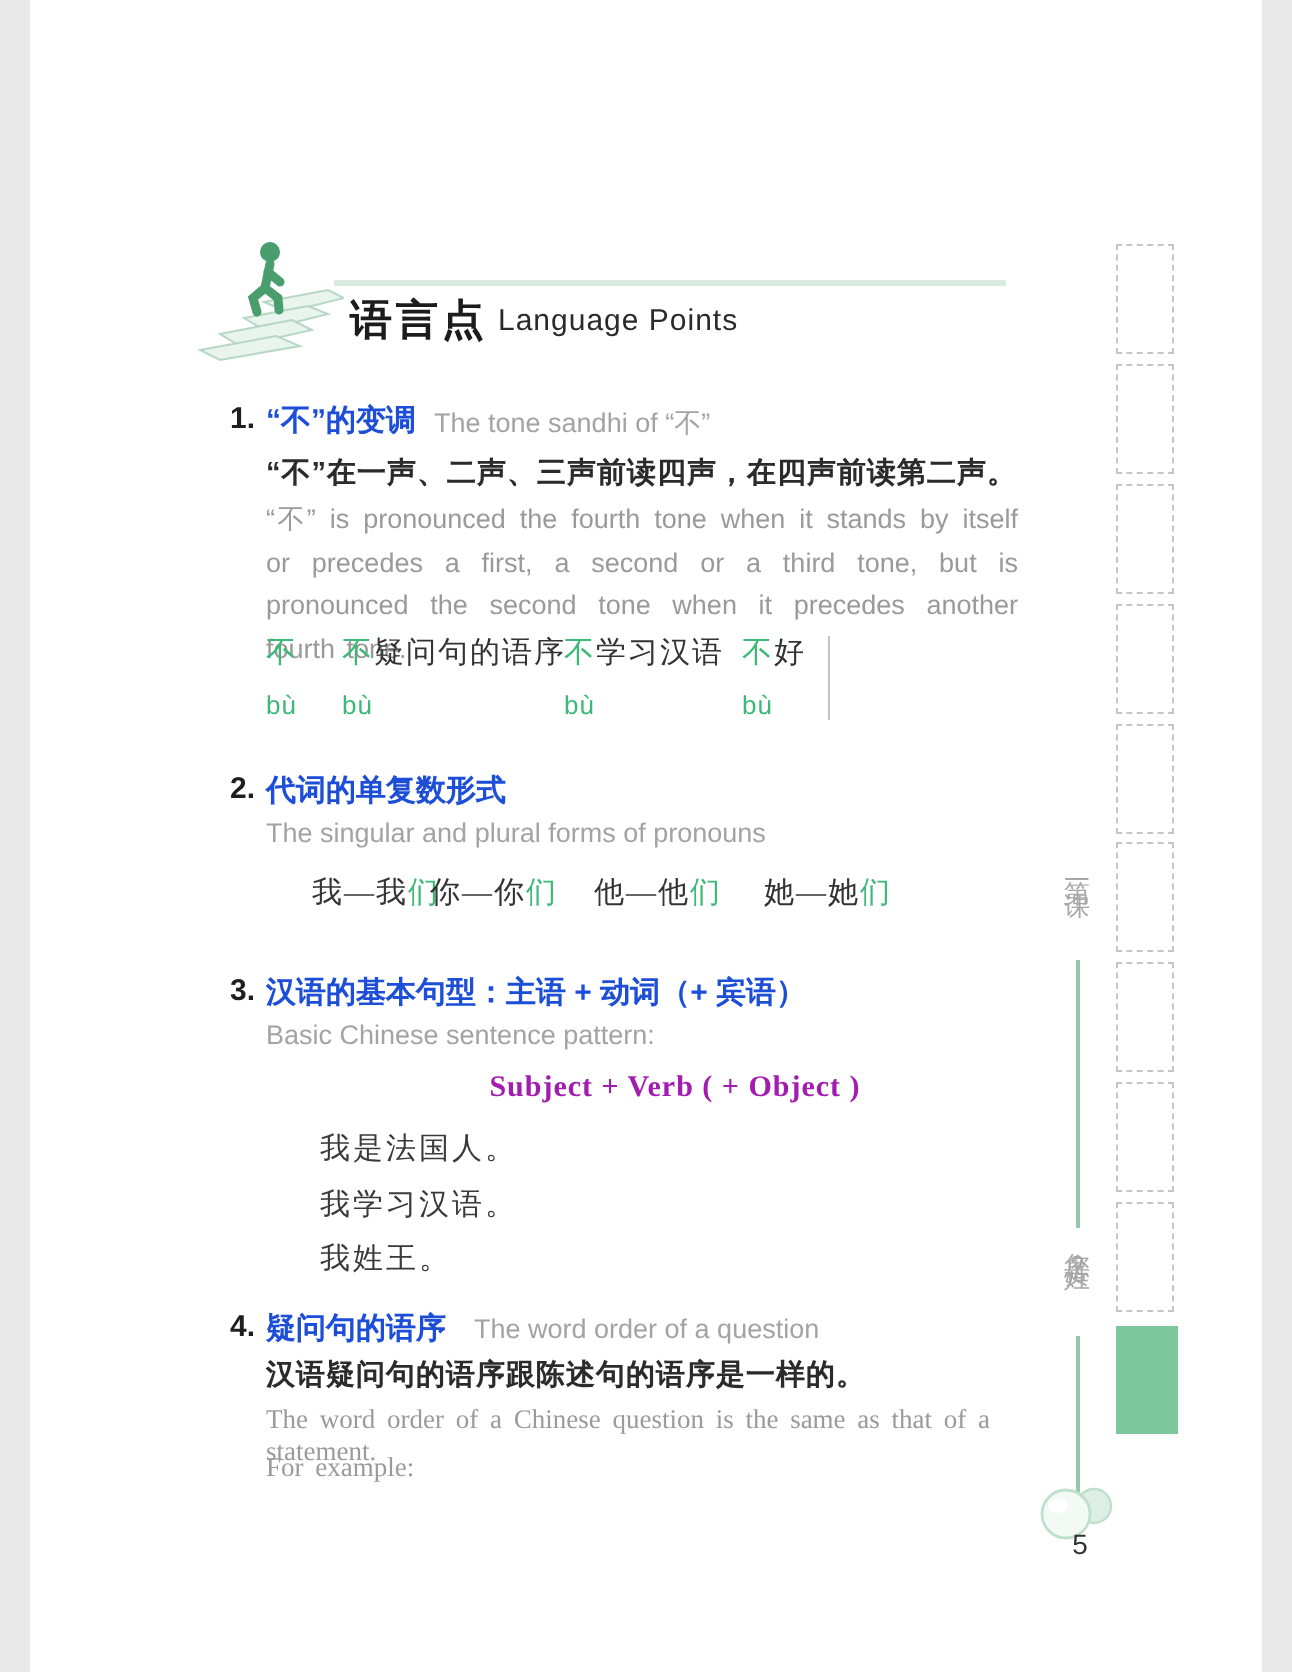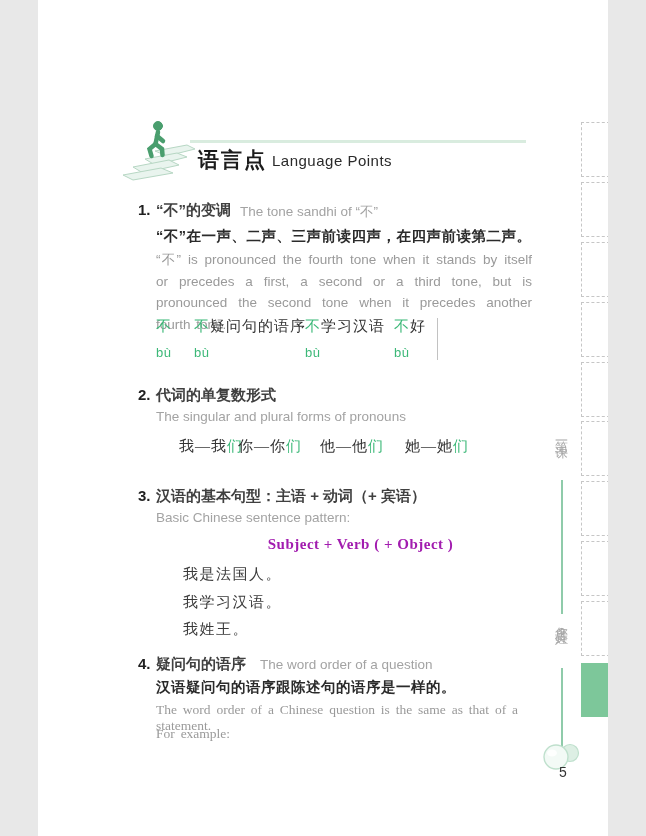--- a/index.html
+++ b/index.html
@@ -1,30 +1,30 @@
 <!DOCTYPE html>
 <html><head>
 <meta charset="utf-8">
 <style>
   html,body{margin:0;padding:0;background:#e8e8e8;}
   .page{
-    position:relative;width:570px;height:836px;background:#ffffff;
+    position:relative;width:616px;height:836px;background:#ffffff;
     margin:0 auto;overflow:hidden;
     font-family:"Liberation Sans",sans-serif;color:#222;
   }
   .abs{position:absolute;}
 
   
   .hdr-line{height:3px;background:#d9ecdf;}
   .title-zh{font-size:21px;font-weight:700;color:#1c1c1c;letter-spacing:2px;}
   .title-en{font-size:15px;color:#2a2a2a;letter-spacing:.5px;}
 
   
   .sec-num{font-size:15px;font-weight:700;color:#1f1f1f;}
-  .sec-title-zh{font-size:15px;font-weight:700;color:#404040;}
+  .sec-title-zh{font-size:15px;font-weight:700;color:#1d4ed8;}
   .sec-title-en{font-size:13.5px;color:#a3a3a3;}
 
   .rule-zh{font-size:14.5px;font-weight:700;color:#2b2b2b;letter-spacing:.5px;}
   .para-en{
     font-family:Liberation Sans, sans-serif;font-size:13.5px;color:#9a9a9a;
     line-height:21.5px;text-align:justify;word-spacing:2px;
   }
   .single-en{font-family:"Liberation Serif",serif;font-size:13.5px;color:#9a9a9a;word-spacing:2.5px;}
 
   

